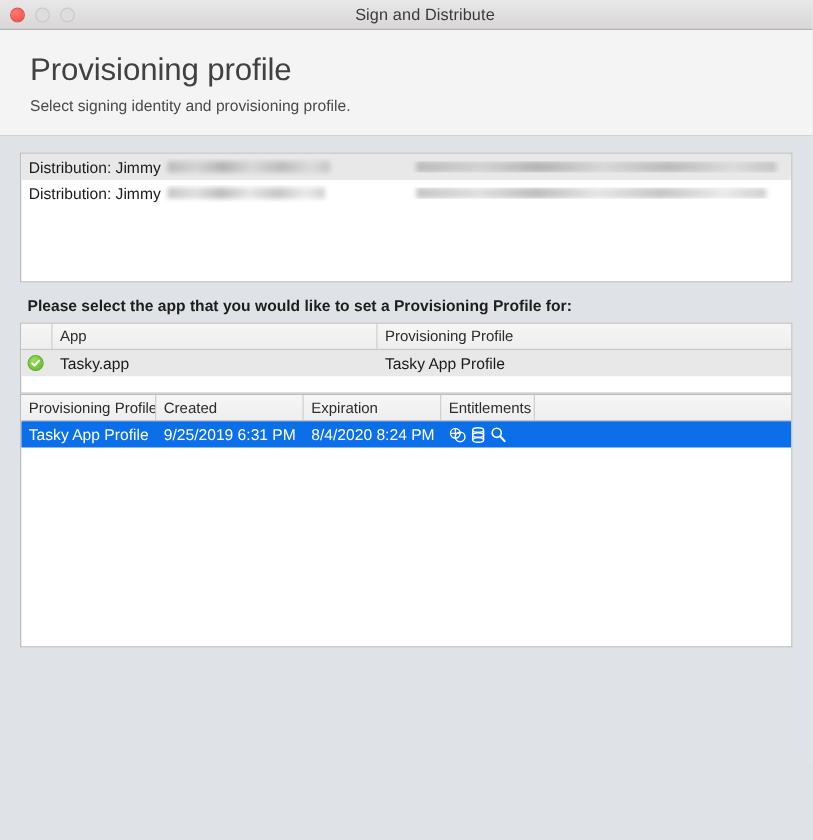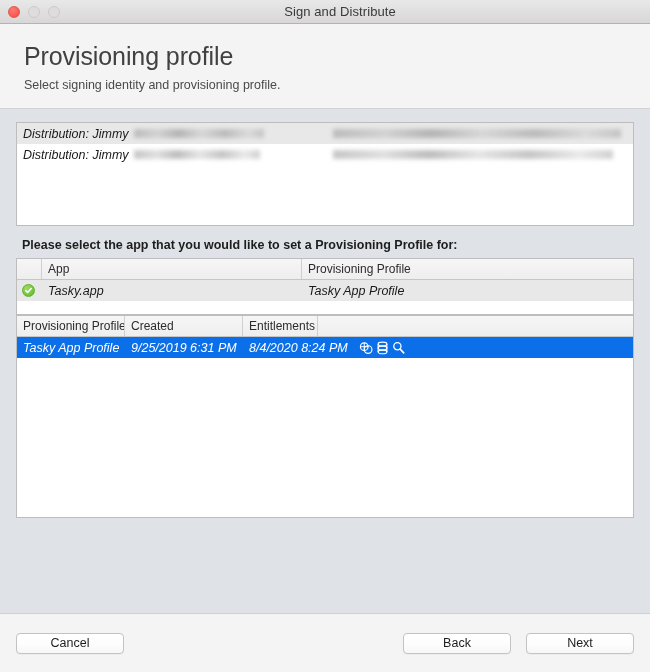--- a/index.html
+++ b/index.html
@@ -125,22 +125,22 @@
     box-sizing: border-box;
     border-right: 1px solid #cfcfcf;
     white-space: nowrap;
     overflow: hidden;
   }
   .th.last { border-right: none; }
 
   .trow {
     display: flex;
     height: 21px;
-    box-sizing: border-box;
-    font-style: italic;
+    align-items: center;
+    box-sizing: border-box;
   }
   .trow.alt { background: #e8e8e8; }
   .trow.sel { background: #0a6fe8; }
   .td {
     font-size: 12.5px;
     color: #1a1a1a;
     padding-left: 6px;
     box-sizing: border-box;
     white-space: nowrap;
     overflow: hidden;
@@ -276,20 +276,21 @@
         <div class="td" style="width:260px;">Tasky.app</div>
         <div class="td" style="width:330px;">Tasky App Profile</div>
       </div>
     </div>
 
 
     <div class="table" style="height:203px;">
       <div class="thead">
         <div class="th" style="width:108px;">Provisioning Profile</div>
         <div class="th" style="width:118px;">Created</div>
+        <div class="th" style="width:110px;">Expiration</div>
         <div class="th" style="width:75px;">Entitlements</div>
         <div class="th last" style="width:204px;"></div>
       </div>
       <div class="trow sel">
         <div class="td" style="width:108px;">Tasky App Profile</div>
         <div class="td" style="width:118px;">9/25/2019 6:31 PM</div>
         <div class="td" style="width:110px;">8/4/2020 8:24 PM</div>
         <div class="td" style="width:279px;">
           <span class="ent-icons">
             <span>
@@ -313,20 +314,14 @@
                 <path d="M8.7 8.6 L12.6 12.8" stroke="#ffffff" stroke-width="1.8" stroke-linecap="round"></path>
               </svg>
             </span>
           </span>
         </div>
       </div>
     </div>
 
   </div>
 
-  <div class="footer">
-    <button class="btn">Cancel</button>
-    <span class="spacer"></span>
-    <button class="btn">Back</button>
-    <button class="btn">Next</button>
-  </div>
 
 </div>
 
 </body></html>

